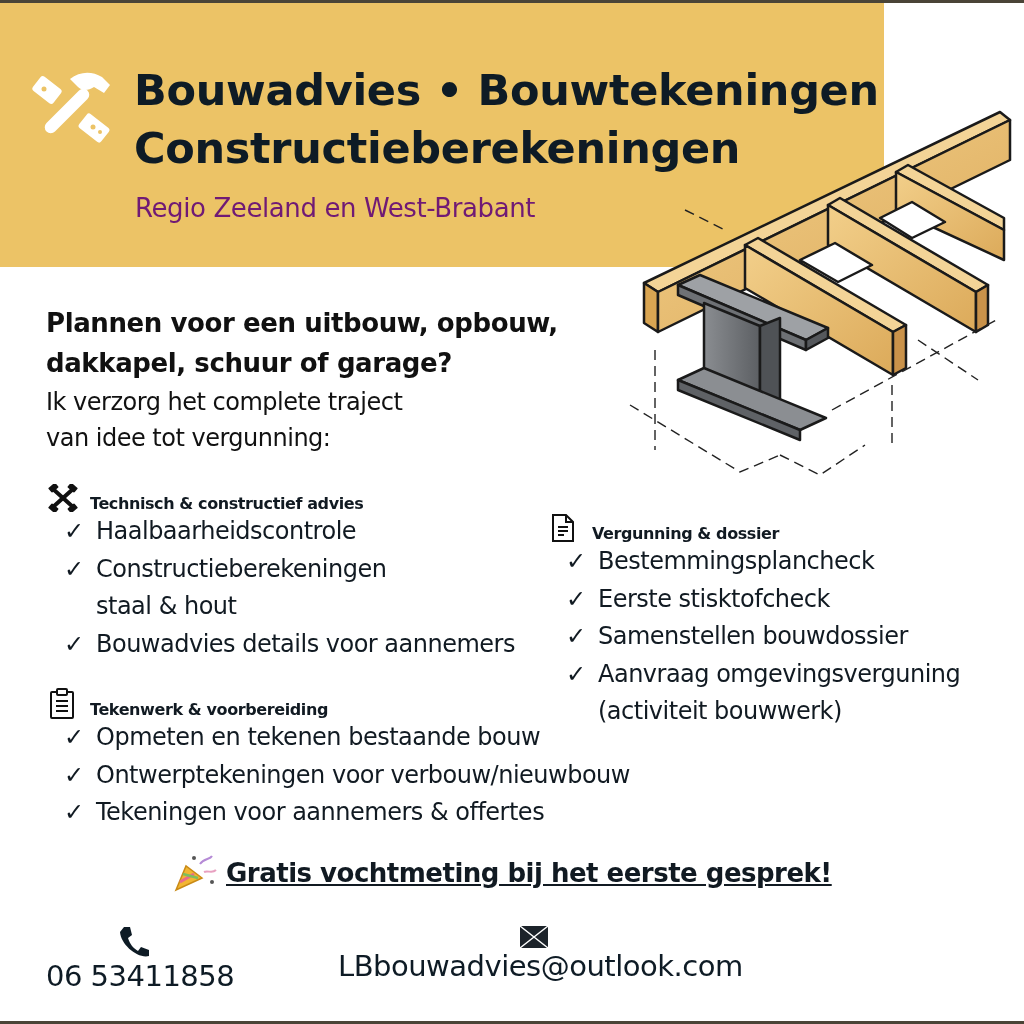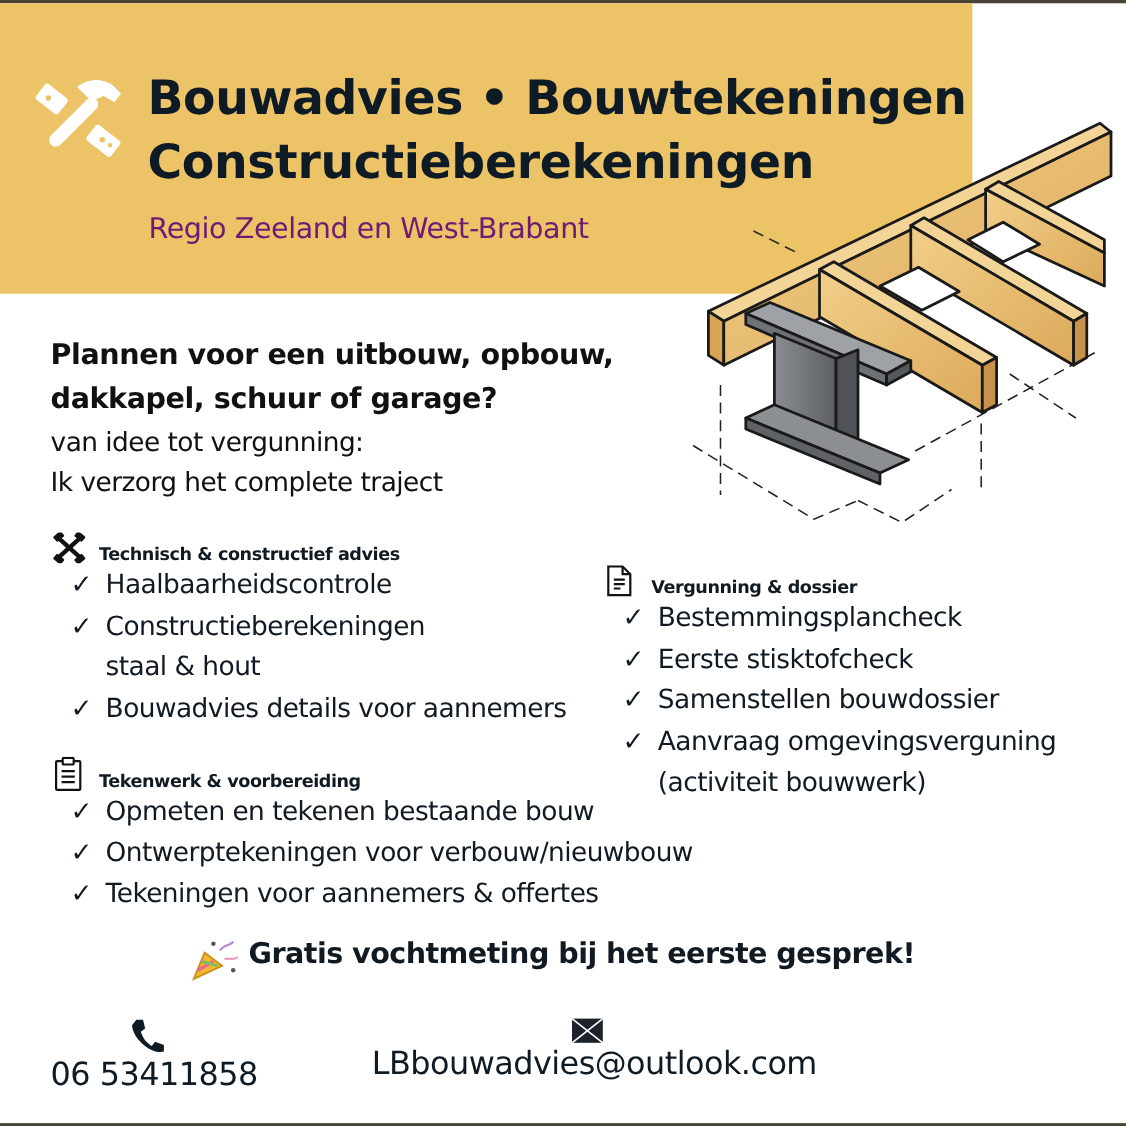--- a/index.html
+++ b/index.html
@@ -23,21 +23,21 @@
   .sec-head .ic { width: 34px; height: 30px; display: inline-flex; align-items: center; justify-content: flex-start; margin-right: 8px; }
   .item { display: flex; font-size: 24px; letter-spacing: -0.5px; line-height: 37.5px; padding-left: 16px; }
   .item .ck { width: 32px; flex: none; font-weight: bold; }
   .item .tx { white-space: pre-line; }
 
   .sec-tech { left: 48px; top: 477px; }
   .sec-vg   { left: 550px; top: 507px; }
   .sec-tek  { left: 48px; top: 683px; }
   .sec-tek .item { line-height: 37.5px; }
 
-  .promo { position: absolute; left: 172px; top: 852px; display: flex; font-weight: bold; font-size: 26px; letter-spacing: -0.5px; }
+  .promo { position: absolute; left: 172px; top: 852px; display: flex; align-items: center; font-weight: bold; font-size: 26px; letter-spacing: -0.5px; text-decoration: underline; }
   .promo .ic { width: 46px; height: 42px; margin-right: 8px; }
 
   .contact { position: absolute; top: 925px; display: flex; align-items: center; font-size: 29px; letter-spacing: -0.5px; color: #0e1b25; flex-direction: column; }
   .c-phone { left: 46px; }
   .c-mail { left: 338px; }
   .contact .ic { margin-right: 12px; display: inline-flex; }
 </style>
 </head>
 <body>
 
@@ -116,22 +116,22 @@
     <line x1="85" y1="110" x2="125" y2="130"></line>
     <line x1="318" y1="240" x2="378" y2="280"></line>
   </g>
 </svg>
 
 <div class="intro-q">
   <div>Plannen voor een uitbouw, opbouw,</div>
   <div>dakkapel, schuur of garage?</div>
 </div>
 <div class="intro-t">
+  <div>Ik verzorg het complete traject</div>
   <div>van idee tot vergunning:</div>
-  <div>Ik verzorg het complete traject</div>
 </div>
 
 <div class="section sec-tech">
   <div class="sec-head">
     <span class="ic">
       <svg width="30" height="28" viewBox="0 0 30 28">
         <g stroke="#111" stroke-width="4" stroke-linecap="round">
           <line x1="5" y1="5" x2="25" y2="23"></line>
           <line x1="25" y1="5" x2="5" y2="23"></line>
         </g>

